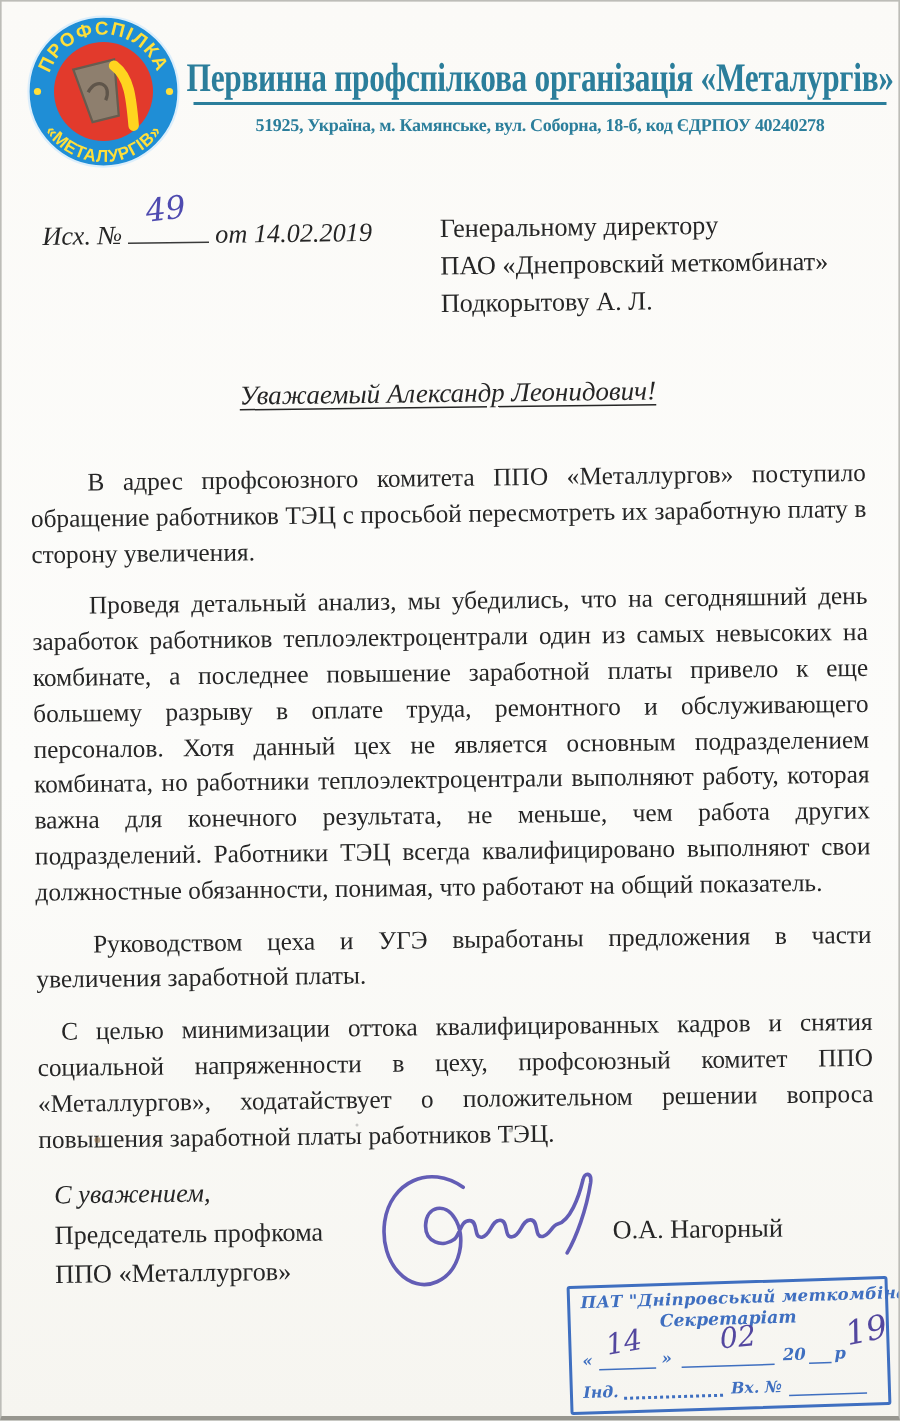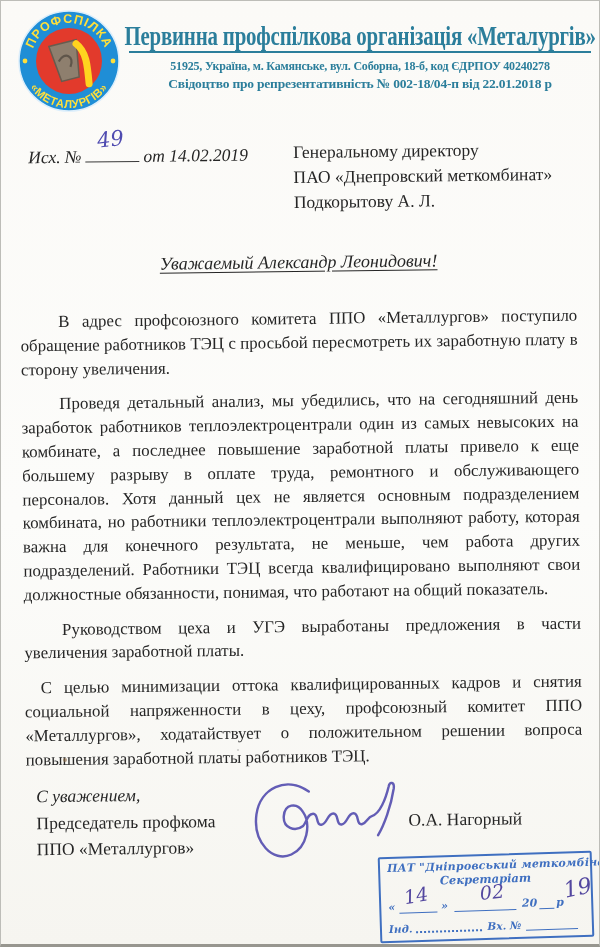--- a/index.html
+++ b/index.html
@@ -5,21 +5,21 @@
   html,body{margin:0;padding:0;background:#d8d8d4;}
   .page{
     position:relative;width:600px;height:947px;margin:0 auto;
     background:linear-gradient(180deg,#fbfaf7 0%,#fcfcfa 55%,#f6f5f0 100%);
     font-family:"Liberation Serif",serif;color:#262626;
     overflow:hidden;box-sizing:border-box;
     border:1px solid #bdbdb8;border-bottom:3px solid #97968f;
   }
   
   .logo{position:absolute;left:16px;top:8px;width:104px;height:104px;}
-  .head-right{position:absolute;left:128px;top:16px;width:462px;text-align:center;}
+  .head-right{position:absolute;left:128px;top:33px;width:462px;text-align:center;}
   .org-title{
     font-weight:bold;font-size:20.5px;white-space:nowrap;letter-spacing:-0.2px;
     color:#2b7e9b;transform:scale(1.02,1.32);transform-origin:center top;
     height:30px;line-height:28px;
   }
   .title-rule{height:0;border-bottom:2.5px solid #2b7e9b;margin-top:4px;}
   .addr{font-weight:bold;font-size:12px;line-height:17px;color:#2b7e9b;
     white-space:nowrap;letter-spacing:-0.2px;margin-top:5px;}
   .addr2{font-weight:bold;font-size:13.5px;line-height:17px;color:#2b7e9b;
     white-space:nowrap;letter-spacing:-0.2px;}
@@ -100,21 +100,20 @@
         <path d="M 42 50 C 50 41 59 49 52 58" fill="none" stroke="#5f554a" stroke-width="2.2"></path>
         <path d="M 63 37 C 71 47 69 60 66 79" fill="none" stroke="#ffd41f" stroke-width="7" stroke-linecap="round"></path>
       </g>
     </svg>
   </div>
 
   <div class="head-right">
     <div class="org-title">Первинна профспілкова організація «Металургів»</div>
     <div class="title-rule"></div>
     <div class="addr">51925, Україна, м. Камянське, вул. Соборна, 18-б, код ЄДРПОУ 40240278</div>
-    <div class="addr2">Свідоцтво про репрезентативність № 002-18/04-п від 22.01.2018 р</div>
   </div>
 
   <div class="tilt">
 
     <div class="ref-line">
       <span>Исх. №</span><span class="blank-num">
         <span class="hw hw-ref">49</span>
       </span><span>от 14.02.2019</span>
     </div>
 

